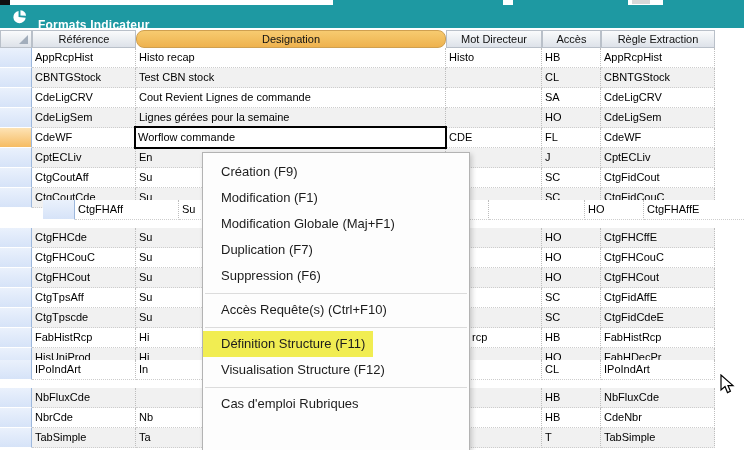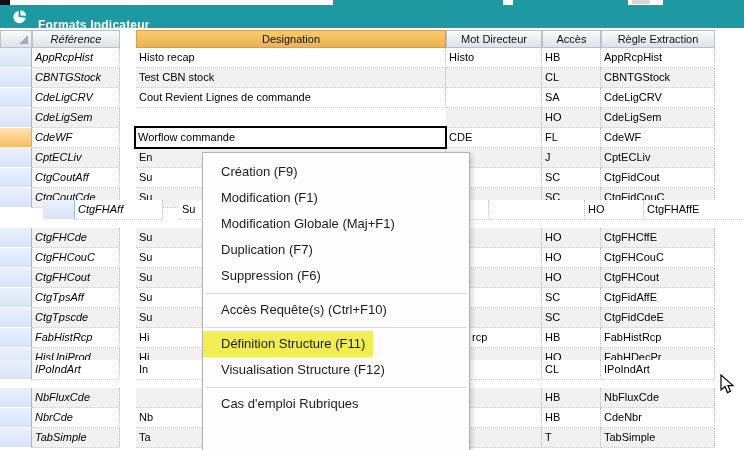--- a/index.html
+++ b/index.html
@@ -20,22 +20,22 @@
   .titlebar{position:absolute;left:0;top:5px;width:744px;height:23px;background:var(--teal);
     display:flex;align-items:center;}
   .app-icon{position:absolute;left:12px;top:4px;width:15px;height:15px;}
   .titlebar .title{margin-left:38px;color:#fff;font-size:12px;font-weight:bold;letter-spacing:.2px;margin-top:17px;}
 
   
   .hdr{position:absolute;top:30px;height:18px;box-sizing:border-box;
     background:linear-gradient(#fafbfc,#dde2e9);border:1px solid #b9c0c9;
     font-size:11px;color:#111;display:flex;align-items:center;justify-content:center;
     white-space:nowrap;overflow:hidden;}
-  .hdr.sorted{background:linear-gradient(var(--amber-a),var(--amber-b));border-color:#cfa050;}
-  .c0{left:0;width:32px;} .c1{left:32px;width:88px;font-style:italic;} .c2{left:136px;width:310px;}
+  .hdr.sorted{background:linear-gradient(var(--amber-a),var(--amber-b));border-color:#cfa050;border-radius:8px;}
+  .c0{left:0;width:32px;} .c1{left:32px;width:104px;} .c2{left:136px;width:310px;}
   .c3{left:446px;width:96px;} .c4{left:542px;width:59px;} .c5{left:601px;width:114px;}
   .tri{position:absolute;right:3px;bottom:3px;width:0;height:0;
     border-left:9px solid transparent;border-bottom:9px solid #a2adbb;}
 
   
   .rows{position:absolute;left:0;top:48px;width:744px;}
   .row{position:absolute;left:0;width:715px;height:20px;}
   .cell{position:absolute;top:0;height:20px;box-sizing:border-box;font-size:11px;
     line-height:19px;padding-left:3px;color:#000;white-space:nowrap;overflow:hidden;
     border-right:1px dotted #bdbdbd;border-bottom:1px dotted #cdcdcd;background:#fff;}
@@ -114,20 +114,21 @@
         <div class="gcell c0"></div>
         <div class="cell c1">CdeLigCRV</div>
         <div class="cell c2">Cout Revient Lignes de commande</div>
         <div class="cell c3"></div>
         <div class="cell c4">SA</div>
         <div class="cell c5">CdeLigCRV</div>
       </div>
       <div class="row odd" style="top: 60px;">
         <div class="gcell c0"></div>
         <div class="cell c1">CdeLigSem</div>
+        <div class="cell c2">Lignes gérées pour la semaine</div>
         <div class="cell c3"></div>
         <div class="cell c4">HO</div>
         <div class="cell c5">CdeLigSem</div>
       </div>
       <div class="row even sel" style="top: 80px;">
         <div class="gcell c0"></div>
         <div class="cell c1">CdeWF</div>
         <div class="cell c2">Worflow commande</div>
         <div class="cell c3">CDE</div>
         <div class="cell c4">FL</div>

